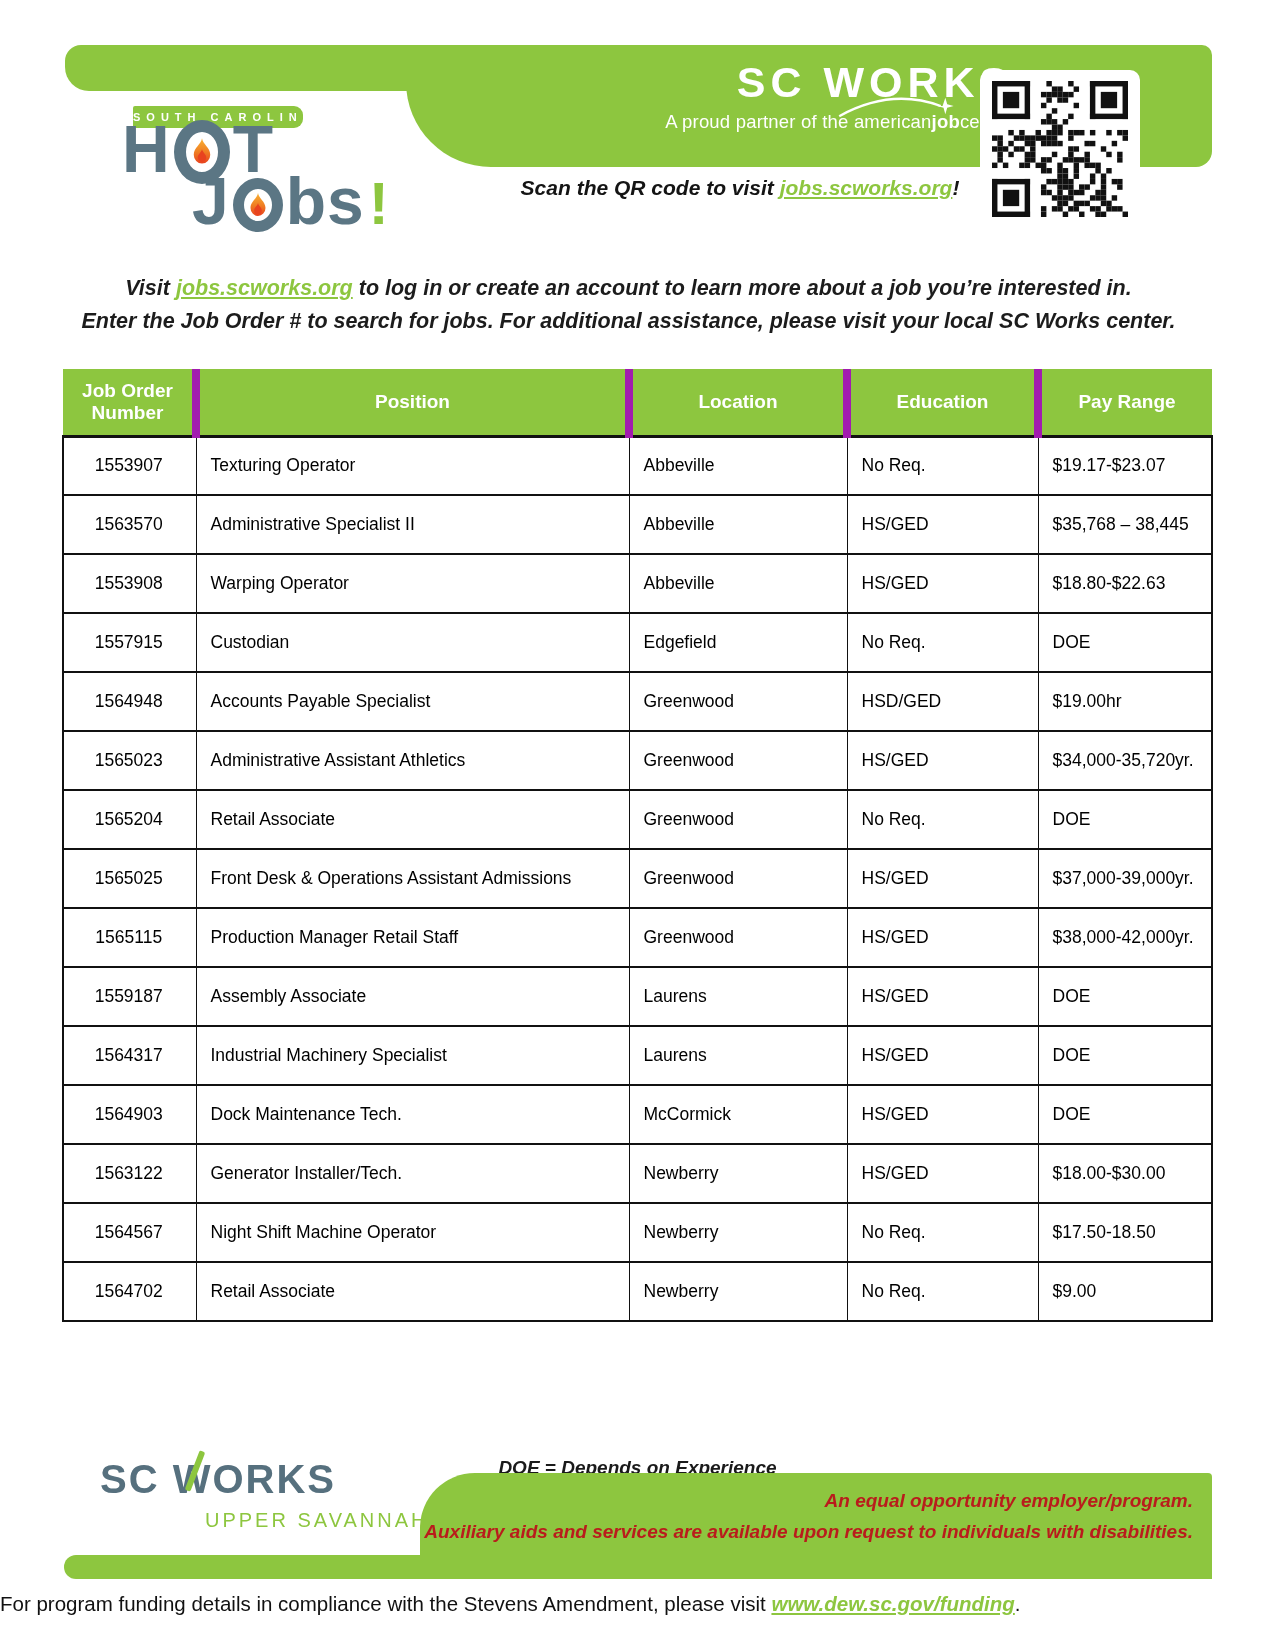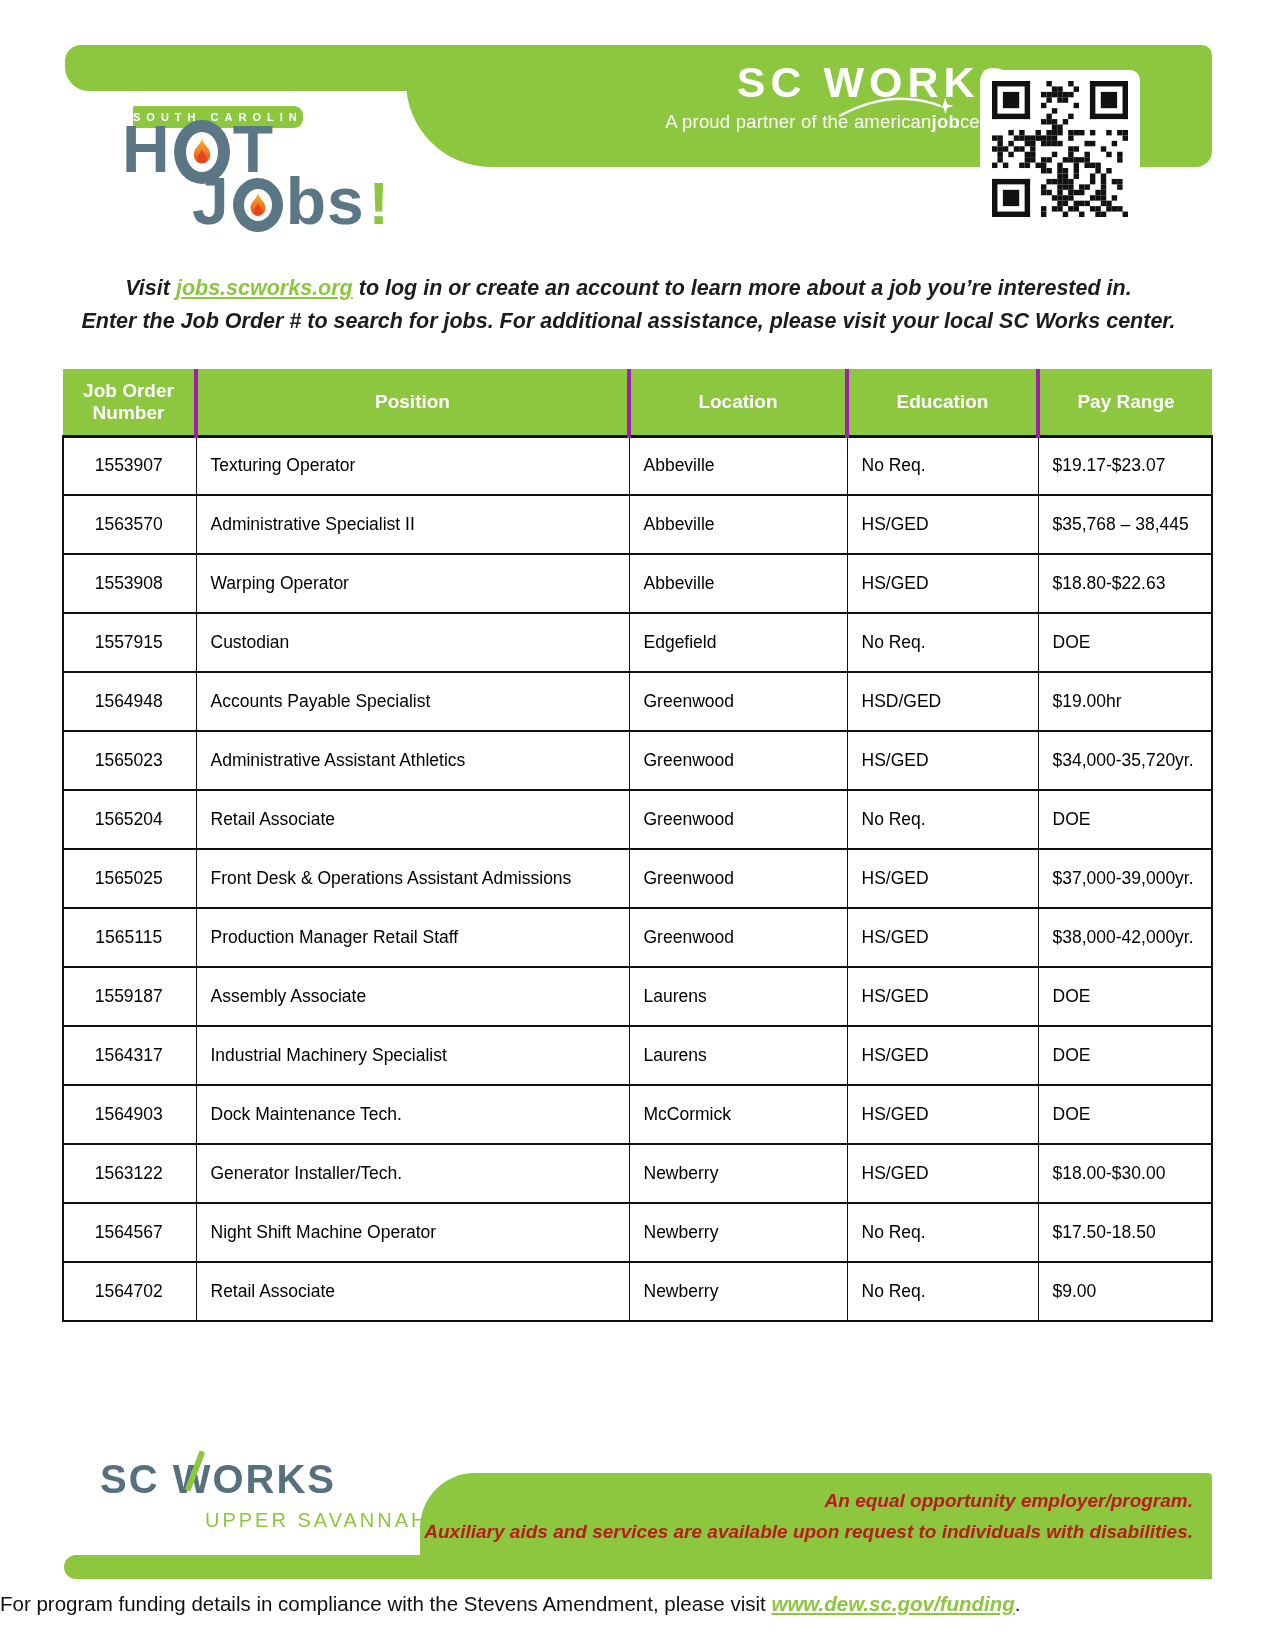--- a/index.html
+++ b/index.html
@@ -87,21 +87,21 @@
   }
   
   table.jobs{
     position:absolute;top:369px;left:62px;width:1149px;
     border-collapse:collapse;table-layout:fixed;
   }
   table.jobs thead th{
     background:var(--green);color:#fff;
     font-size:19px;font-weight:700;height:67px;
     text-align:center;vertical-align:middle;padding:0 8px;
-    border-left:4px solid #a21caf;border-bottom:3px solid #111;
+    border-left:8px solid #a21caf;border-bottom:3px solid #111;
   }
   table.jobs thead th:first-child{border-left:none;}
   table.jobs tbody td{
     border:1.5px solid #111;border-top-width:2.5px;
     font-size:17.5px;color:#000;height:59px;
     padding:4px 6px 4px 14px;vertical-align:middle;line-height:1.45;
     background:#fff;
   }
   table.jobs tbody tr:first-child td{border-top:none;}
   table.jobs tbody td:first-child{border-left:2.5px solid #111;text-align:center;padding-left:4px;}
@@ -191,20 +191,23 @@
       <div class="brand-title">SC WORKS</div>
       <div class="partner">
         <svg class="ajc-arc" viewBox="0 0 130 26">
           <path d="M4 24 Q60 -7 114 13" fill="none" stroke="#fff" stroke-width="2.5"></path>
           <path d="M116 13 l3 -9 2 7 7 2 -7 2 -2 7 -2 -7 -7 -2 z" fill="#fff"></path>
         </svg>
         <span>A proud partner of the </span><span>american</span><span class="pj">job</span><span>center</span><sup>®</sup><span>network</span>
       </div>
     </div>
 
+    <div class="scan">
+      <span>Scan the QR code to visit </span><a class="link">jobs.scworks.org</a><span>!</span>
+    </div>
 
     <div class="qr-panel">
       <svg id="qr-svg" viewBox="0 0 125 125">
           <rect x="50" y="0" width="5" height="5" fill="#111"></rect>
           <rect x="70" y="0" width="5" height="5" fill="#111"></rect>
           <rect x="55" y="5" width="5" height="5" fill="#111"></rect>
           <rect x="60" y="5" width="5" height="5" fill="#111"></rect>
           <rect x="75" y="5" width="5" height="5" fill="#111"></rect>
           <rect x="45" y="10" width="5" height="5" fill="#111"></rect>
           <rect x="50" y="10" width="5" height="5" fill="#111"></rect>
@@ -514,20 +517,21 @@
           <td>1564702</td>
           <td>Retail Associate</td>
           <td>Newberry</td>
           <td>No Req.</td>
           <td>$9.00</td>
         </tr>
       </tbody>
   </table>
 
   <div class="footer">
+    <div class="doe-note">DOE = Depends on Experience</div>
     <div class="swoosh-main"></div>
     <div class="swoosh-tail"></div>
     <div class="eeo">
       <span>An equal opportunity employer/program.</span><br>
       <span>Auxiliary aids and services are available upon request to individuals with disabilities.</span>
     </div>
     <div class="org-logo">
       <span>SC </span><span class="w-wrap"><span>W</span><span class="w-slash"></span></span><span>ORKS</span>
     </div>
     <div class="org-region">UPPER SAVANNAH</div>

